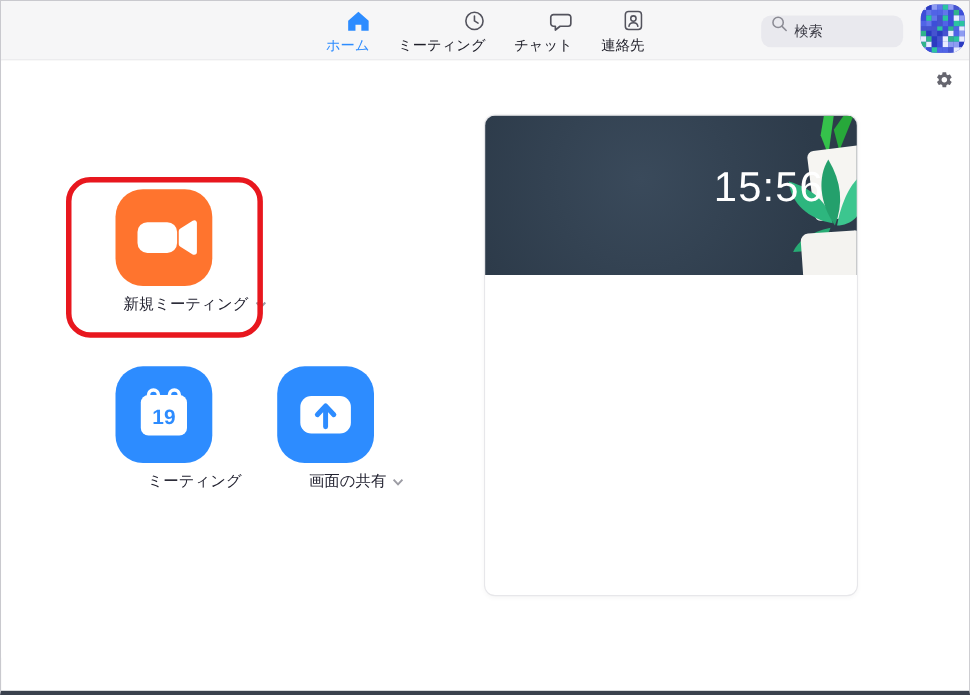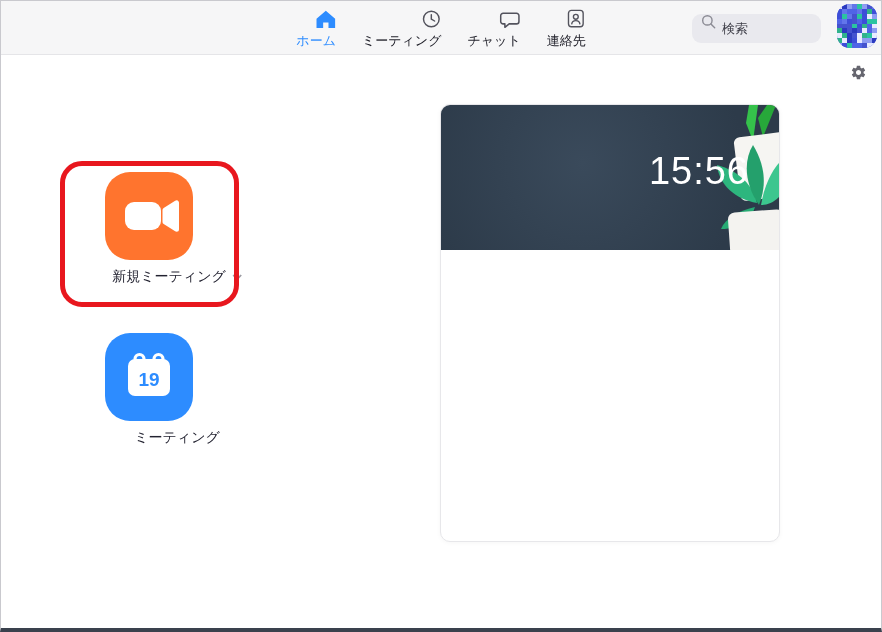--- a/index.html
+++ b/index.html
@@ -224,20 +224,36 @@
           <path d="M49 26 a4.5 4.5 0 0 1 9 0" fill="none" stroke="#fff" stroke-width="3.2" stroke-linecap="round"></path>
           <rect x="23" y="26" width="42" height="37" rx="7" fill="#fff"></rect>
           <text x="44" y="52.5" font-size="19" font-weight="bold" fill="#2d8cff" text-anchor="middle" font-family="Liberation Sans, sans-serif">19</text>
         </svg>
       </div>
       <div class="tile-label">
         <span>ミーティング</span>
       </div>
     </div>
 
+    <div class="tile" style="left:251px; top:278px;">
+      <div class="tile-icon blue">
+        <svg width="88" height="88" viewBox="0 0 88 88">
+          <rect x="21" y="27" width="46" height="34" rx="10" fill="#fff"></rect>
+          <path d="M44 55 V37.5 M36.5 44 L44 36 L51.5 44" fill="none" stroke="#2d8cff" stroke-width="4.5" stroke-linecap="round" stroke-linejoin="round"></path>
+        </svg>
+      </div>
+      <div class="tile-label">
+        <span>画面の共有</span>
+        <span class="chev">
+          <svg width="10" height="7" viewBox="0 0 10 7">
+              <path d="M1 1 L5 5.3 L9 1" fill="none" stroke="#9c9ca4" stroke-width="1.8"></path>
+            </svg>
+        </span>
+      </div>
+    </div>
 
     <div class="annotation"></div>
 
     <div class="panel">
       <div class="panel-hero">
         <svg class="hero-plant" viewBox="0 0 104 145">
           <path d="M74 0 L83 0 L78 36 L71 18 Z" fill="#35c24b"></path>
           <path d="M92 0 L101 0 L88 32 L83 13 Z" fill="#27a83a"></path>
           <g transform="rotate(-7 84 62)">
             <rect x="62" y="30" width="52" height="64" rx="6" fill="#f6f5f2"></rect>

